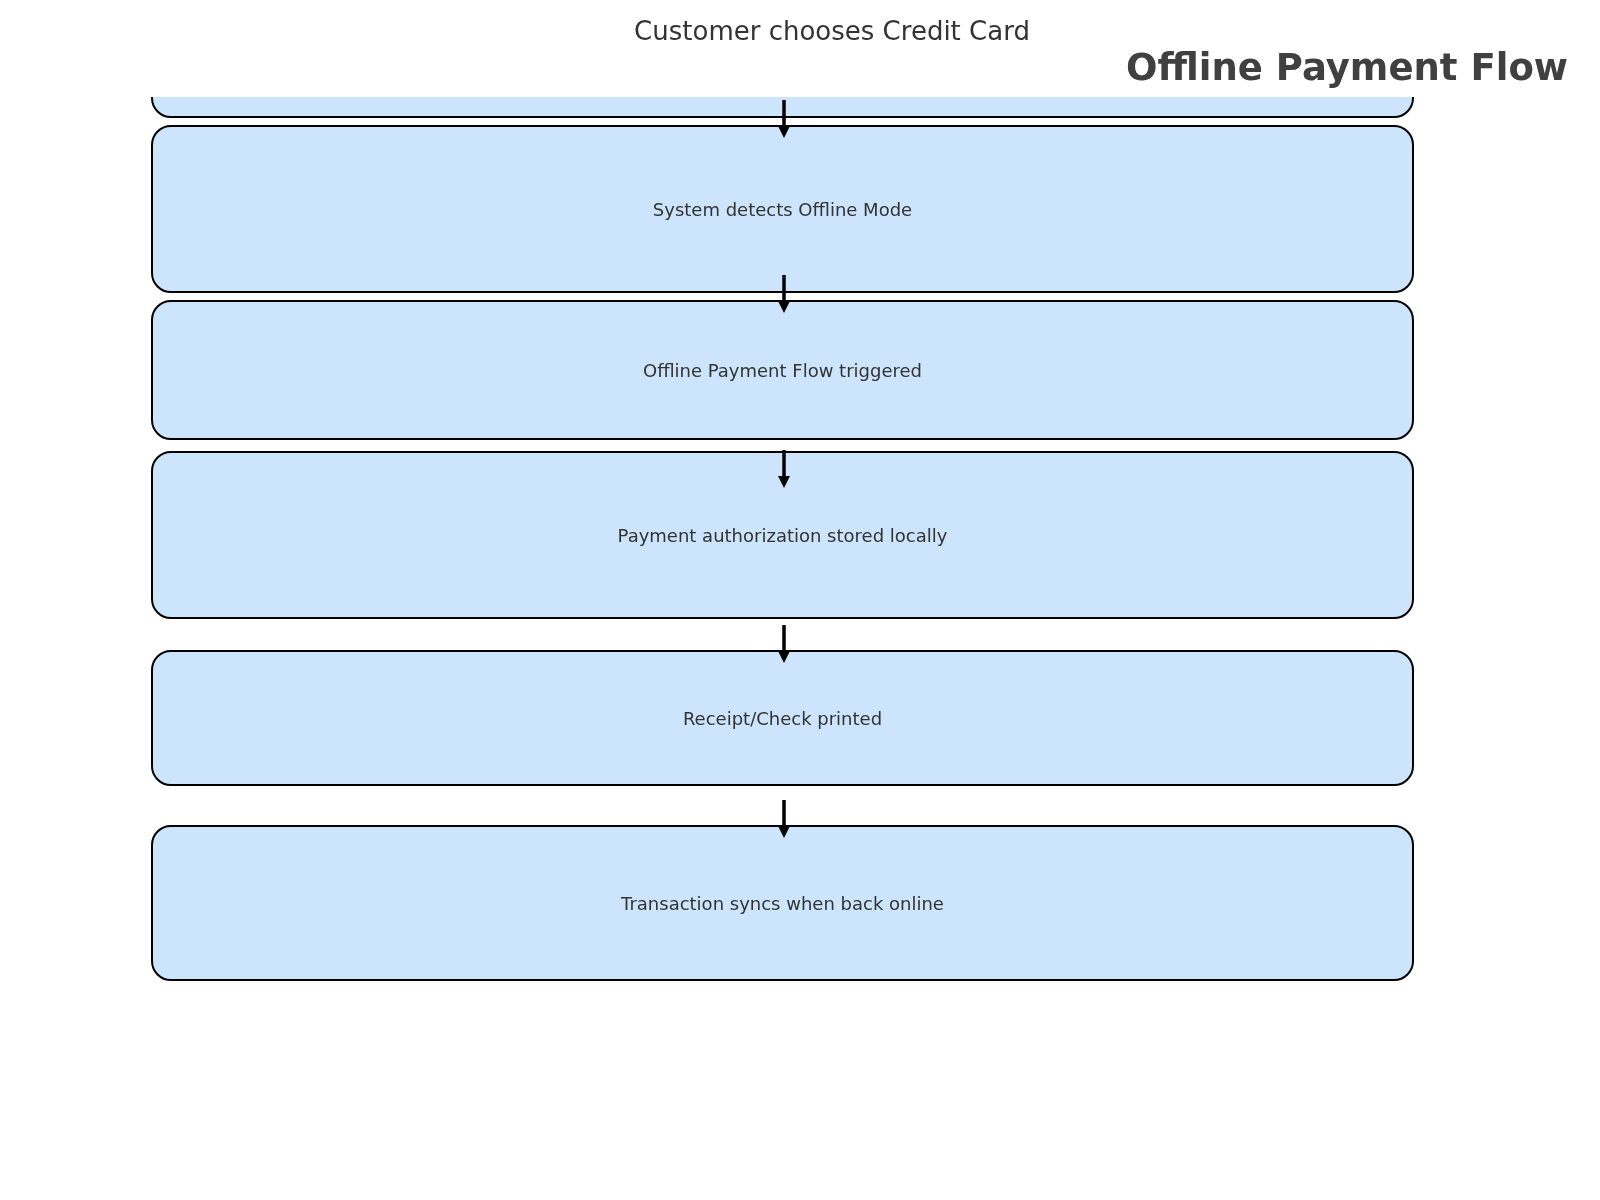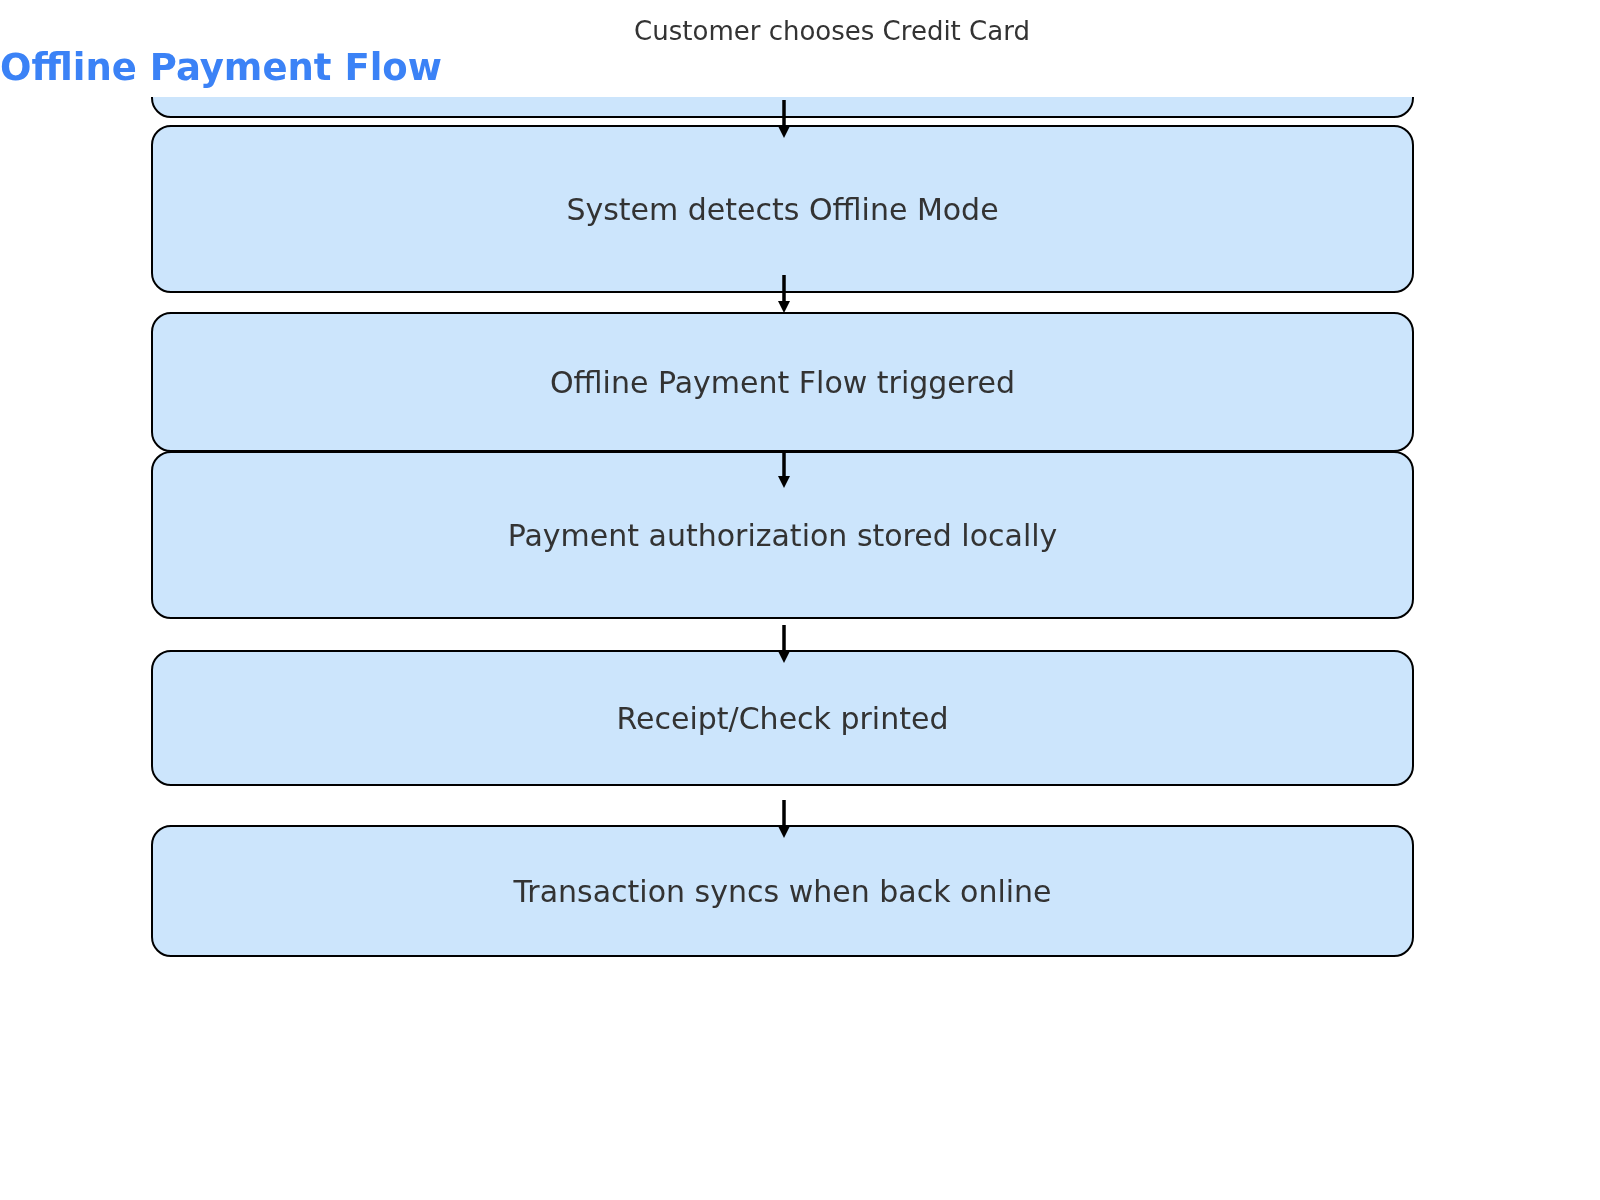--- a/index.html
+++ b/index.html
@@ -28,21 +28,21 @@
       background: #cce5fc;
       border: 2.5px solid #000000;
       border-radius: 20px;
       box-sizing: border-box;
       display: flex;
       align-items: center;
       justify-content: center;
     }
     .box-label {
       font-family: "DejaVu Sans", sans-serif;
-      font-size: 30px;
+      font-size: 18px;
       color: #333333;
       white-space: nowrap;
     }
     .title-area {
       position: absolute;
       left: 0;
       top: 0;
       width: 1568px;
       height: 97px;
       background: #ffffff;
@@ -57,24 +57,24 @@
       font-size: 26px;
       color: #333333;
       z-index: 4;
       margin-left: 48px;
     }
     .page-title {
       position: absolute;
       left: 0;
       width: 1568px;
       top: 46px;
-      text-align: left;
+      text-align: right;
       font-size: 37px;
       font-weight: bold;
-      color: #3b82f6;
+      color: #404040;
       z-index: 4;
     }
     .arrow {
       position: absolute;
       left: 774px;
       width: 20px;
       z-index: 5;
     }
     .arrow svg { display: block; }
   </style>
@@ -86,33 +86,33 @@
   <div class="box" style="top:-50px;height:168px;"></div>
 
   <div class="title-area"></div>
   <div class="first-label">Customer chooses Credit Card</div>
   <div class="page-title">Offline Payment Flow</div>
 
   <div class="box" style="top:125px;height:168px;">
     <span class="box-label">System detects Offline Mode</span>
   </div>
 
-  <div class="box" style="top:300px;height:140px;margin-top:12px;">
+  <div class="box" style="top:300px;height:140px;">
     <span class="box-label">Offline Payment Flow triggered</span>
   </div>
 
   <div class="box" style="top:451px;height:168px;">
     <span class="box-label">Payment authorization stored locally</span>
   </div>
 
   <div class="box" style="top:650px;height:136px;">
     <span class="box-label">Receipt/Check printed</span>
   </div>
 
-  <div class="box" style="top:825px;height:132px;">
+  <div class="box" style="top:825px;height:156px;">
     <span class="box-label">Transaction syncs when back online</span>
   </div>
 
   <div class="arrow" style="top:100px;">
     <svg width="20" height="40" viewBox="0 0 20 40">
       <line x1="10" y1="0" x2="10" y2="30" stroke="#000" stroke-width="3.5"></line>
       <polygon points="4,26 16,26 10,38" fill="#000"></polygon>
     </svg>
   </div>
   <div class="arrow" style="top:275px;">

